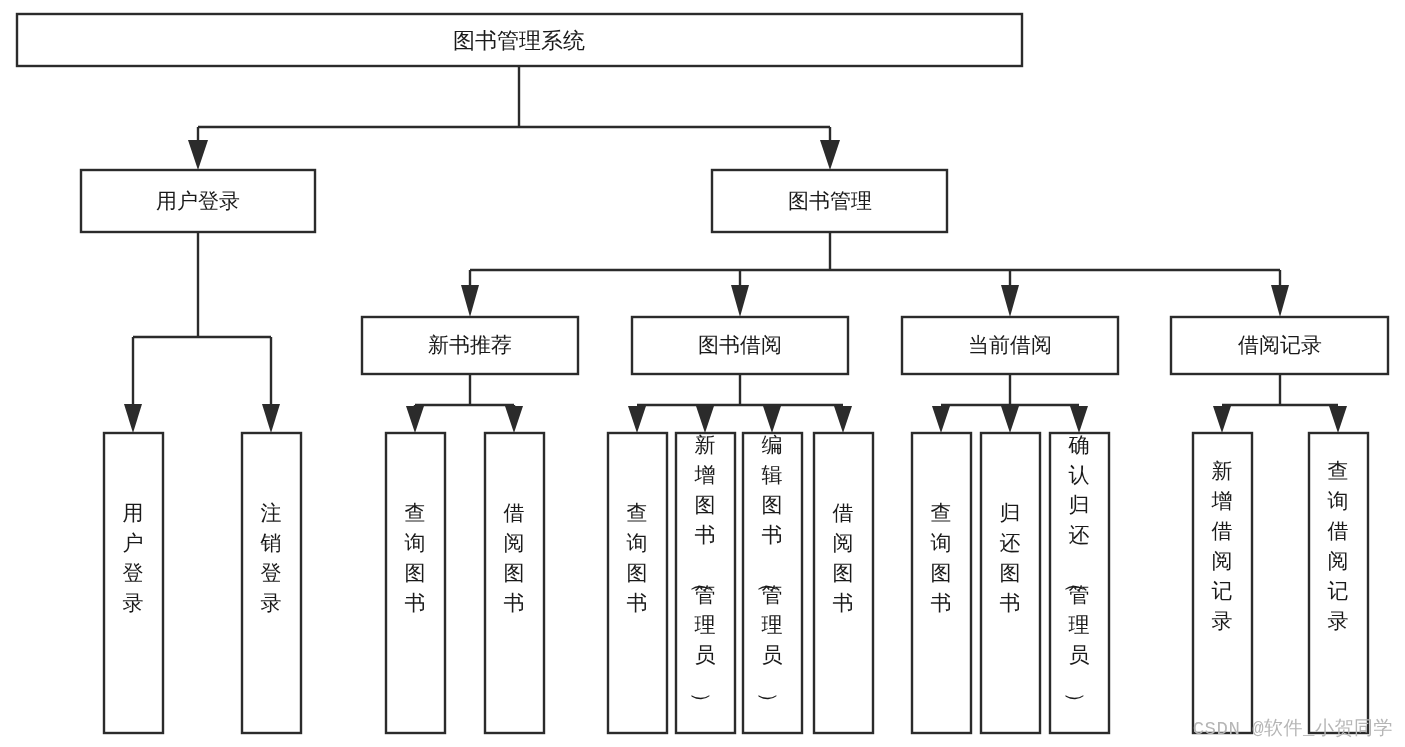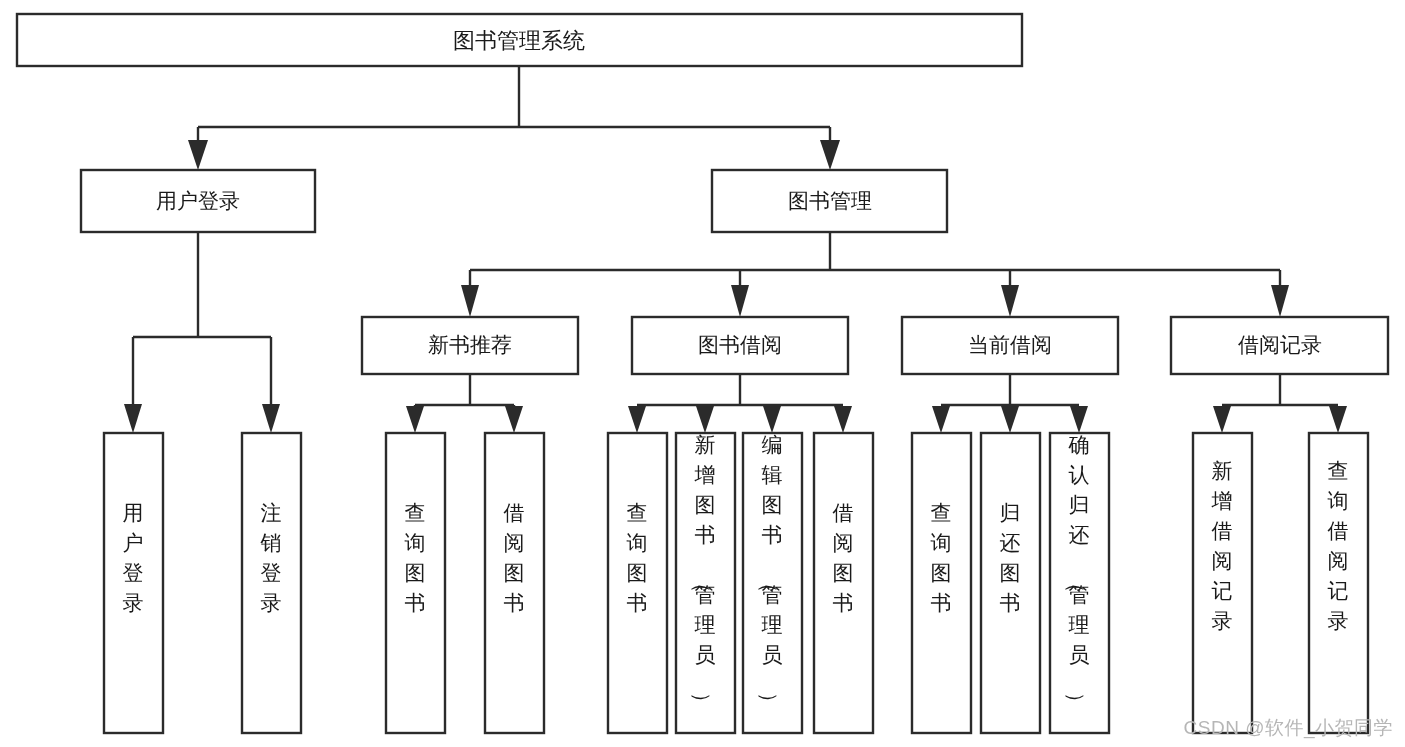--- a/index.html
+++ b/index.html
@@ -47,21 +47,21 @@
   .leaf-label {
     fill: #1a1a1a;
     font-family: "Liberation Sans", "DejaVu Sans", sans-serif;
     font-size: 21px;
     text-anchor: middle;
   }
   .watermark {
     position: absolute;
     right: 12px;
     bottom: 6px;
-    font-family: Liberation Sans, sans-serif;
+    font-family: Liberation Mono, monospace;
     font-size: 19px;
     color: #b6b6b6;
     letter-spacing: 0.5px;
     white-space: nowrap;
     pointer-events: none;
   }
 </style>
 </head>
 <body>
 

